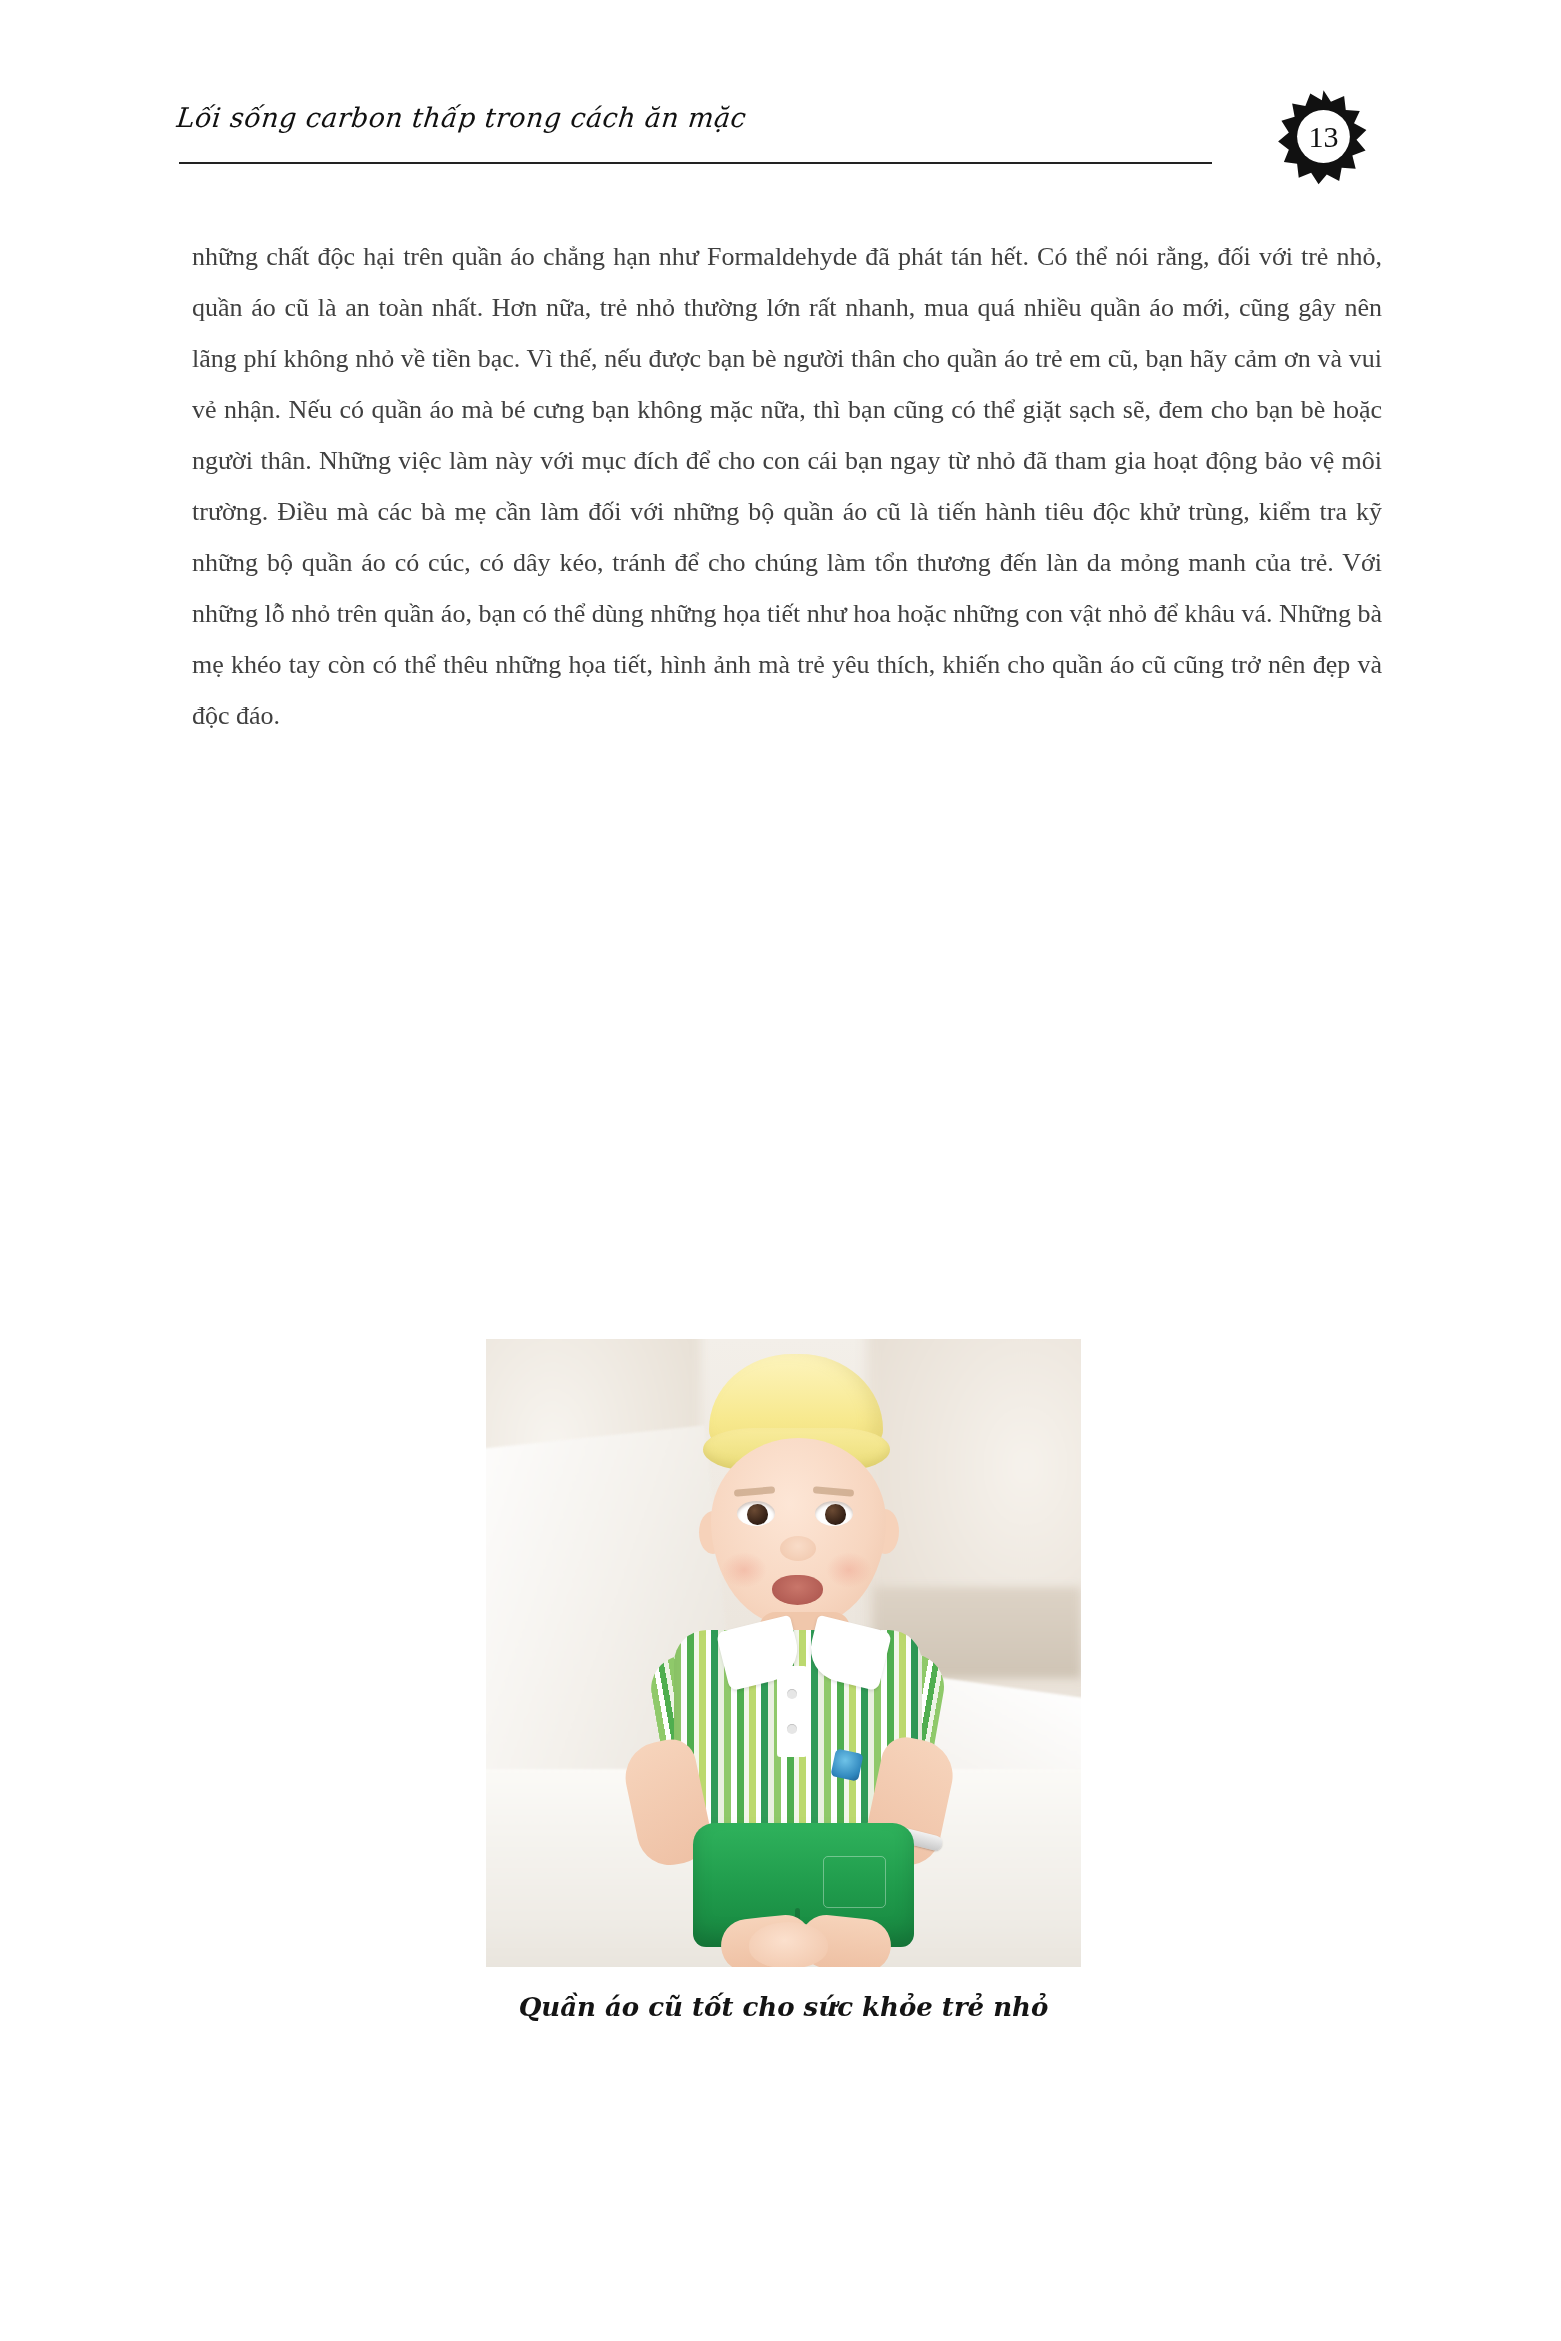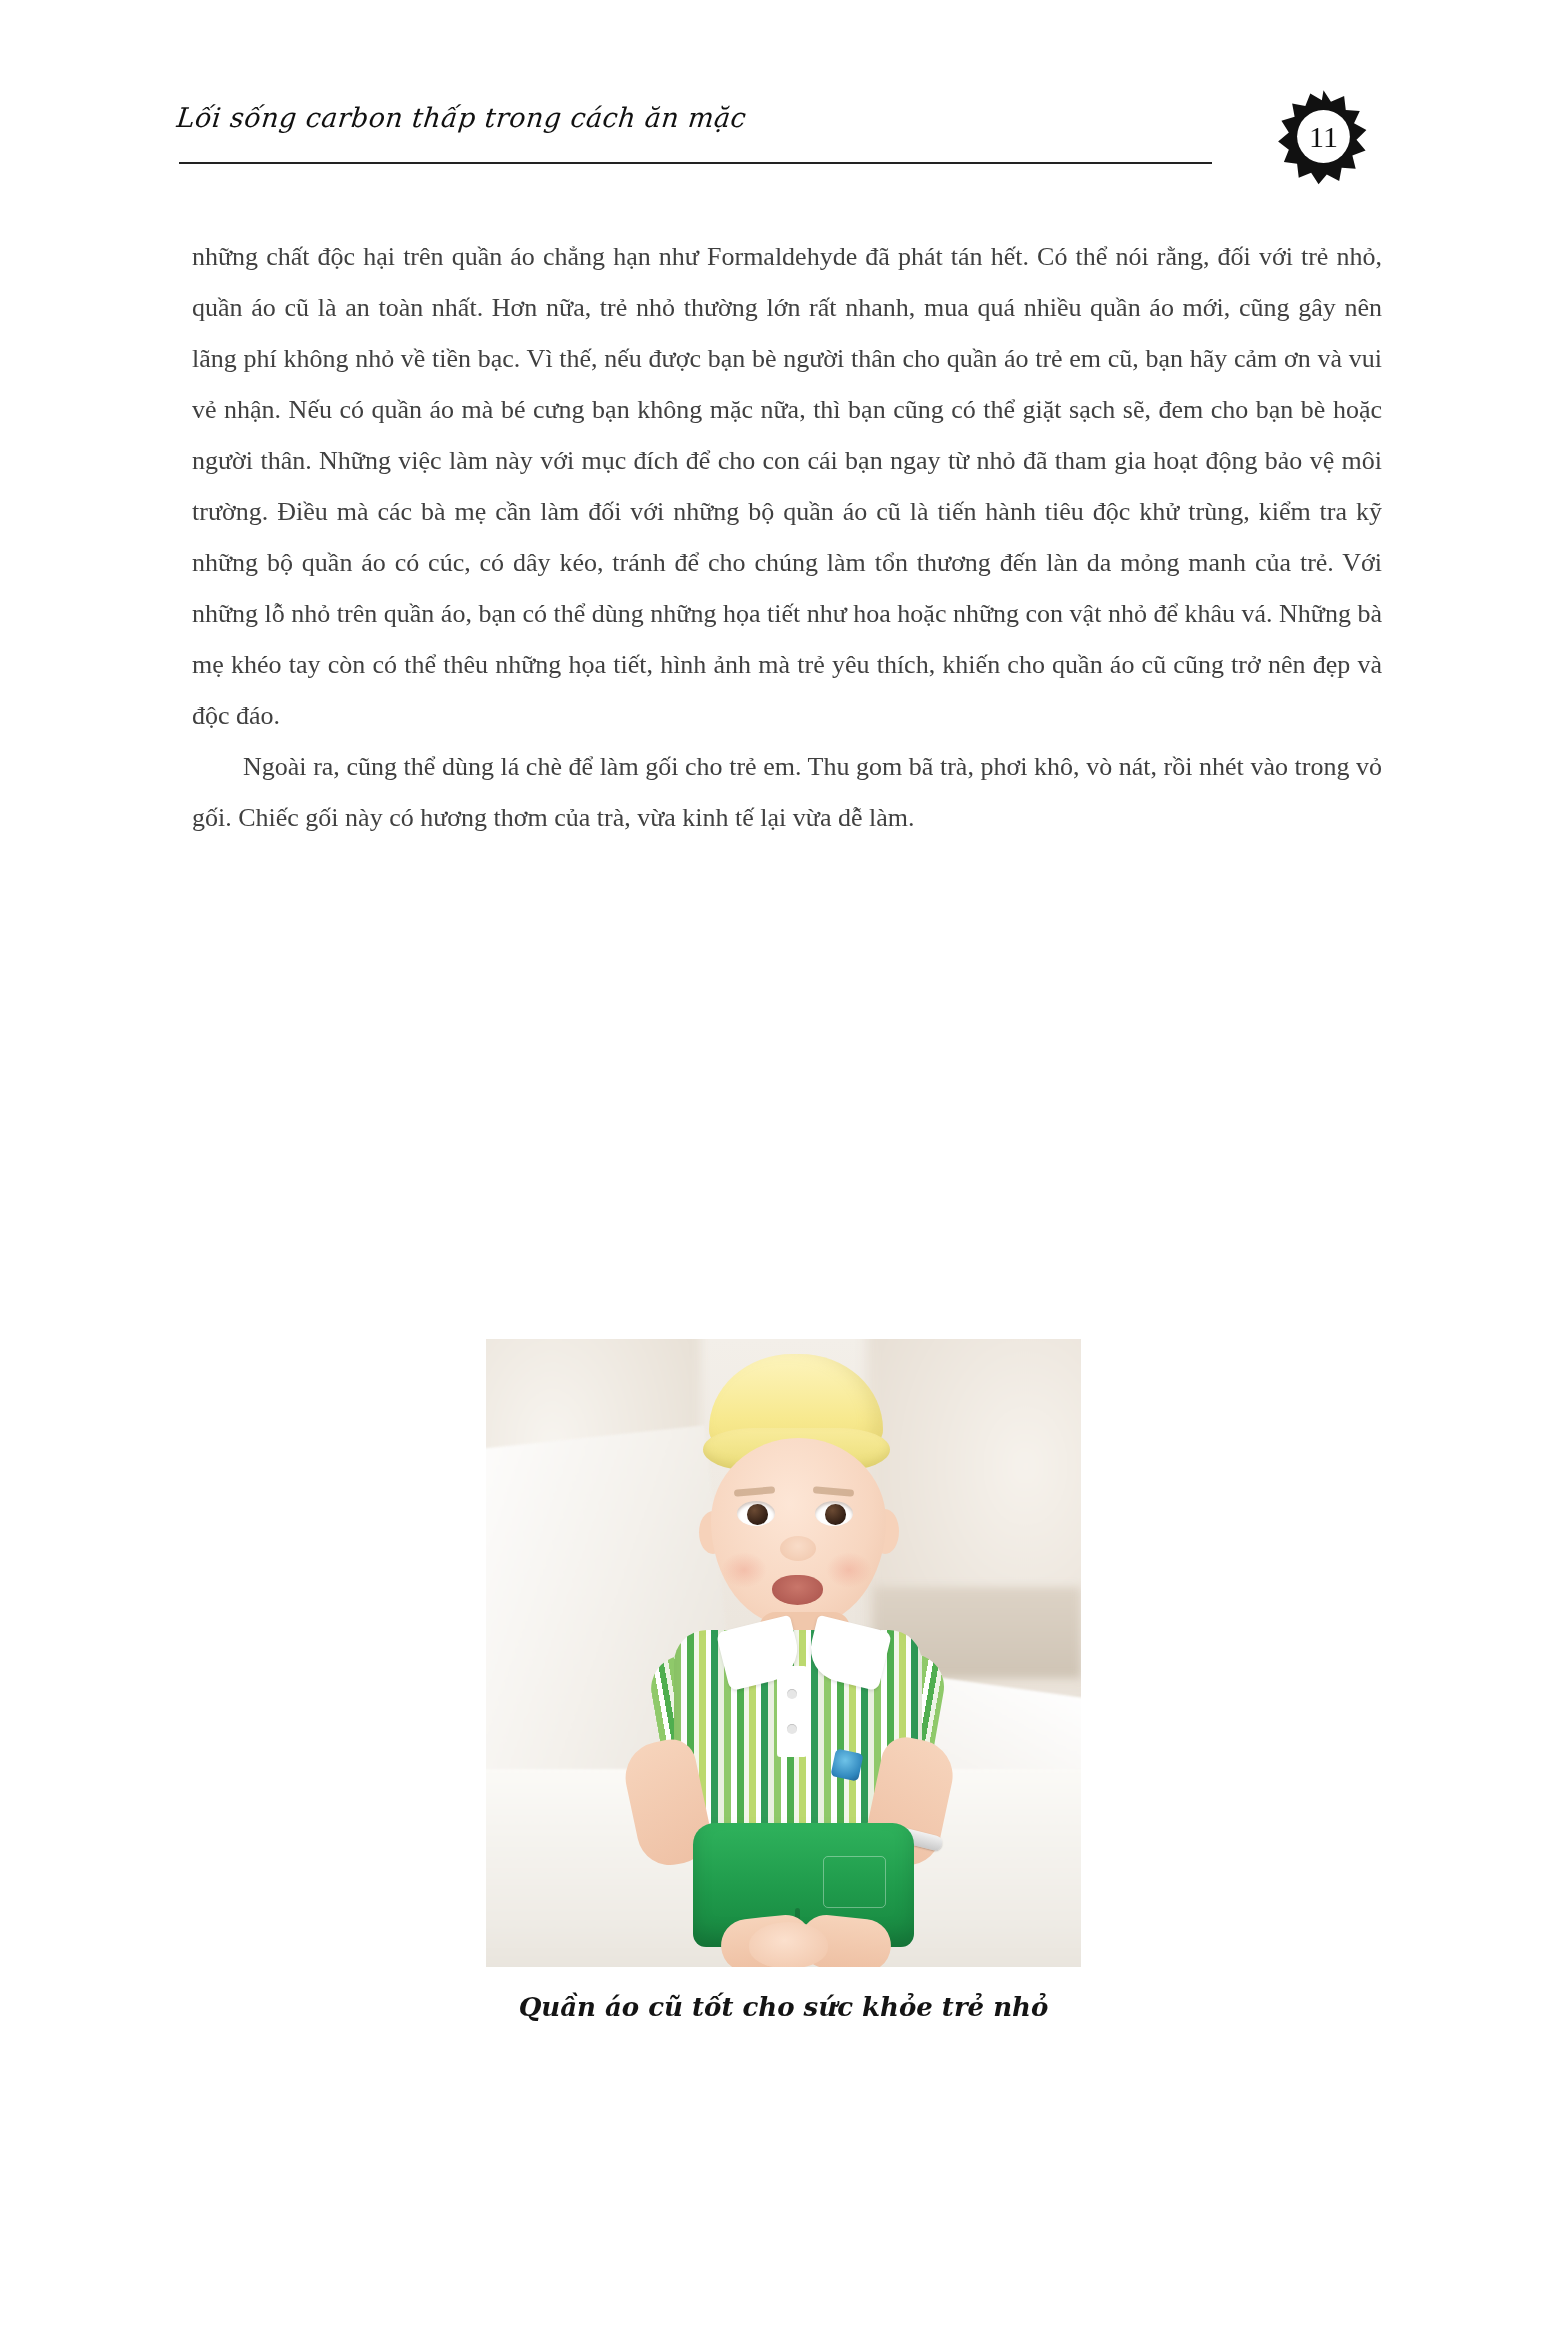--- a/index.html
+++ b/index.html
@@ -432,27 +432,26 @@
 
   <div class="header">
     <div class="running-title">Lối sống carbon thấp trong cách ăn mặc</div>
     <div class="header-rule"></div>
 
     <div class="page-number-badge">
       <svg width="99" height="99" viewBox="0 0 120 120" aria-hidden="true">
         <polygon points="60,4 69,18 85,11 87,28 104,29 97,44 112,52 100,64 111,77 95,83 99,99 82,98 79,114 64,106 54,118 45,104 30,110 28,93 12,91 18,76 5,66 18,55 9,41 25,36 22,20 38,23 44,8 58,16" fill="#111111"></polygon>
         <circle cx="60" cy="60" r="32" fill="#ffffff"></circle>
       </svg>
-      <div class="page-number">11</div>
+      <div class="page-number">13</div>
     </div>
   </div>
 
   <div class="content">
     <p class="para">những chất độc hại trên quần áo chẳng hạn như Formaldehyde đã phát tán hết. Có thể nói rằng, đối với trẻ nhỏ, quần áo cũ là an toàn nhất. Hơn nữa, trẻ nhỏ thường lớn rất nhanh, mua quá nhiều quần áo mới, cũng gây nên lãng phí không nhỏ về tiền bạc. Vì thế, nếu được bạn bè người thân cho quần áo trẻ em cũ, bạn hãy cảm ơn và vui vẻ nhận. Nếu có quần áo mà bé cưng bạn không mặc nữa, thì bạn cũng có thể giặt sạch sẽ, đem cho bạn bè hoặc người thân. Những việc làm này với mục đích để cho con cái bạn ngay từ nhỏ đã tham gia hoạt động bảo vệ môi trường. Điều mà các bà mẹ cần làm đối với những bộ quần áo cũ là tiến hành tiêu độc khử trùng, kiểm tra kỹ những bộ quần áo có cúc, có dây kéo, tránh để cho chúng làm tổn thương đến làn da mỏng manh của trẻ. Với những lỗ nhỏ trên quần áo, bạn có thể dùng những họa tiết như hoa hoặc những con vật nhỏ để khâu vá. Những bà mẹ khéo tay còn có thể thêu những họa tiết, hình ảnh mà trẻ yêu thích, khiến cho quần áo cũ cũng trở nên đẹp và độc đáo.</p>
-    <p class="para indent">Ngoài ra, cũng thể dùng lá chè để làm gối cho trẻ em. Thu gom bã trà, phơi khô, vò nát, rồi nhét vào trong vỏ gối. Chiếc gối này có hương thơm của trà, vừa kinh tế lại vừa dễ làm.</p>
   </div>
 
   <figure class="figure">
     <div class="figure-image">
       <div class="ph-bg"></div>
       <div class="ph-bg-blur-left"></div>
       <div class="ph-bg-blur-right"></div>
       <div class="ph-shelf"></div>
       <div class="ph-cloth-left"></div>
       <div class="ph-cloth-right"></div>

